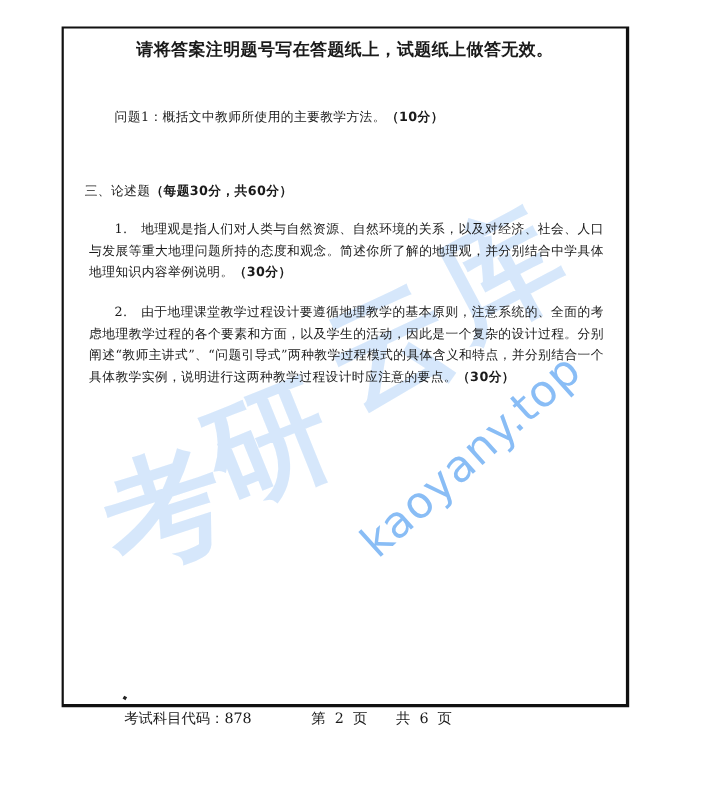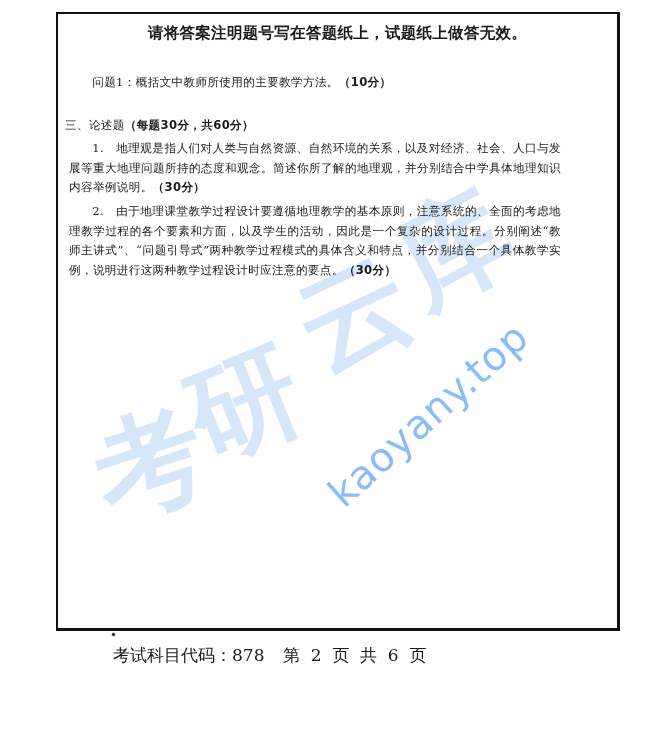--- a/index.html
+++ b/index.html
@@ -2,42 +2,42 @@
 <html><head>
 <meta charset="utf-8">
 <style>
   html, body { margin: 0; padding: 0; background: #ffffff; }
   body {
     width: 648px; height: 732px; position: relative; overflow: hidden;
     font-family: "DejaVu Serif", "Liberation Serif", serif;
     color: #1a1a1a;
   }
   .frame {
-    position: absolute; left: 56px; top: 12px;
+    position: absolute; left: 56px; top: 24px;
     width: 511px; height: 614px;
     border: 2px solid #111;
-    border-right-width: 3px; border-bottom-width: 3px; padding-left: 48px;
+    border-right-width: 3px; border-bottom-width: 3px;
   }
   .notice {
     position: absolute; left: 0; right: 0; top: 9px;
     text-align: center; font-weight: bold;
     font-family: "DejaVu Sans", "Liberation Sans", sans-serif;
     font-size: 15.5px; letter-spacing: 0.3px;
   }
   .content {
     position: absolute; left: 7px; top: 55px; width: 500px;
     font-size: 11.6px; line-height: 19.6px; letter-spacing: 0.35px;
   }
-  .p { margin: 4px; text-indent: 2em; text-align: justify; }
+  .p { margin: 16px; text-indent: 2em; text-align: justify; }
   .gap { height: 19px; }
   .score { font-weight: bold; font-family: "DejaVu Sans", "Liberation Sans", sans-serif; }
-  .section-title { margin: 0; }
+  .section-title { margin: 12px; }
   .footer {
     position: absolute; top: 644px; left: 0; width: 648px; height: 20px;
-    font-size: 17px;
+    font-size: 13px;
   }
   .footer span { position: absolute; top: 0; white-space: pre; }
   .mark {
     position: absolute; left: 112px; top: 633px; width: 3px; height: 3px;
     background: #222; transform: rotate(30deg);
   }
   .wm { position: absolute; pointer-events: none; }
   .wm-url {
     left: 350px; top: 470px;
     font-family: "DejaVu Sans", "Liberation Sans", sans-serif;

